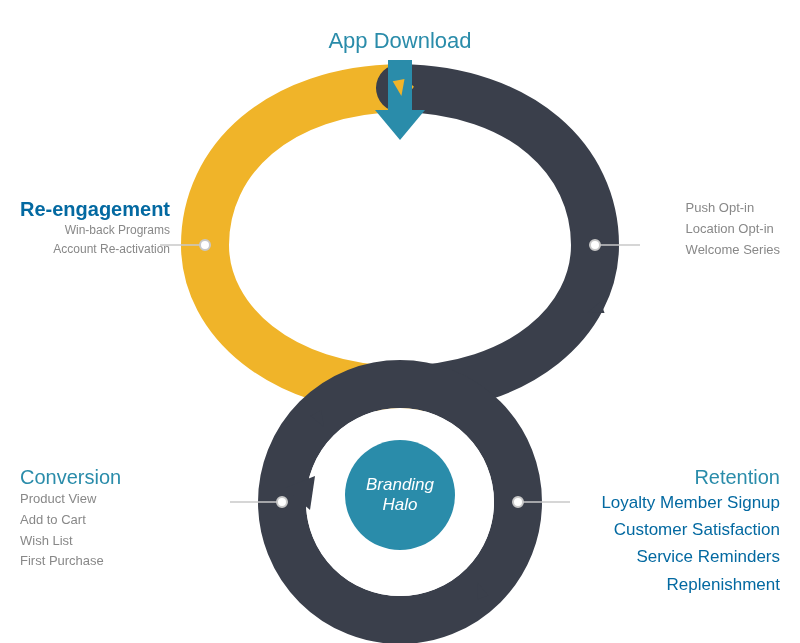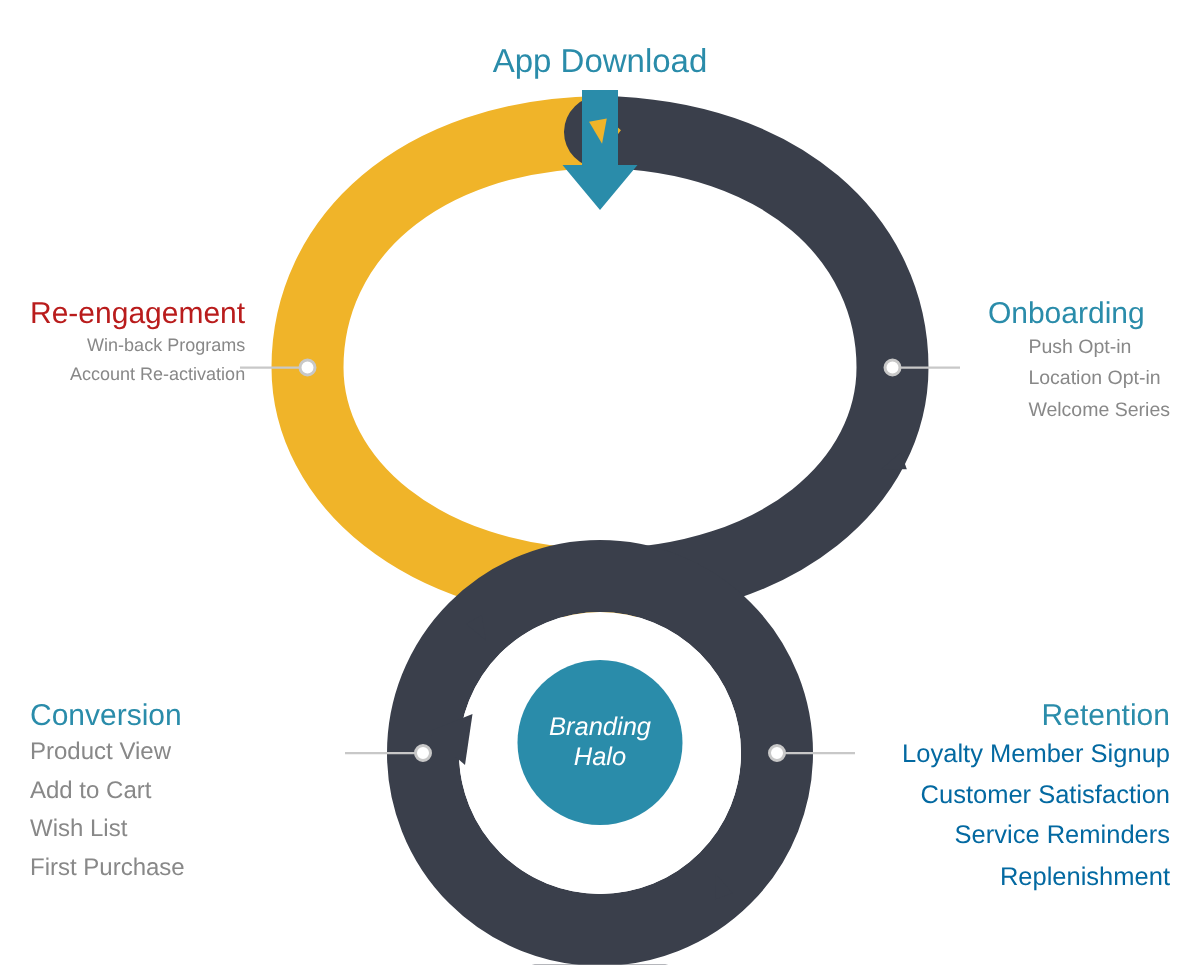--- a/index.html
+++ b/index.html
@@ -41,22 +41,22 @@
 
     
     .reengagement {
       position: absolute;
       top: 198px;
       left: 20px;
       text-align: right;
     }
     .reengagement .title {
       font-size: 20px;
-      color: #b91c1c;
-      font-weight: 400;
+      color: #0369a1;
+      font-weight: 700;
     }
     .reengagement .sub {
       font-size: 12px;
       color: #888;
       line-height: 1.6;
     }
 
     
     .onboarding {
       position: absolute;
@@ -82,21 +82,21 @@
       top: 466px;
       left: 20px;
       text-align: left;
     }
     .conversion .title {
       font-size: 20px;
       color: #2a8caa;
       font-weight: 400;
     }
     .conversion .sub {
-      font-size: 16px;
+      font-size: 13px;
       color: #888;
       line-height: 1.6;
     }
 
     
     .retention {
       position: absolute;
       top: 466px;
       right: 20px;
       text-align: right;
@@ -254,21 +254,20 @@
   </div>
 
   <div class="reengagement">
     <div class="title">Re-engagement</div>
     <div class="sub">
       Win-back Programs<br>Account Re-activation
     </div>
   </div>
 
   <div class="onboarding">
-    <div class="title">Onboarding</div>
     <div class="sub">
       Push Opt-in<br>Location Opt-in<br>Welcome Series
     </div>
   </div>
 
   <div class="conversion">
     <div class="title">Conversion</div>
     <div class="sub">
       Product View<br>Add to Cart<br>Wish List<br>First Purchase
     </div>

